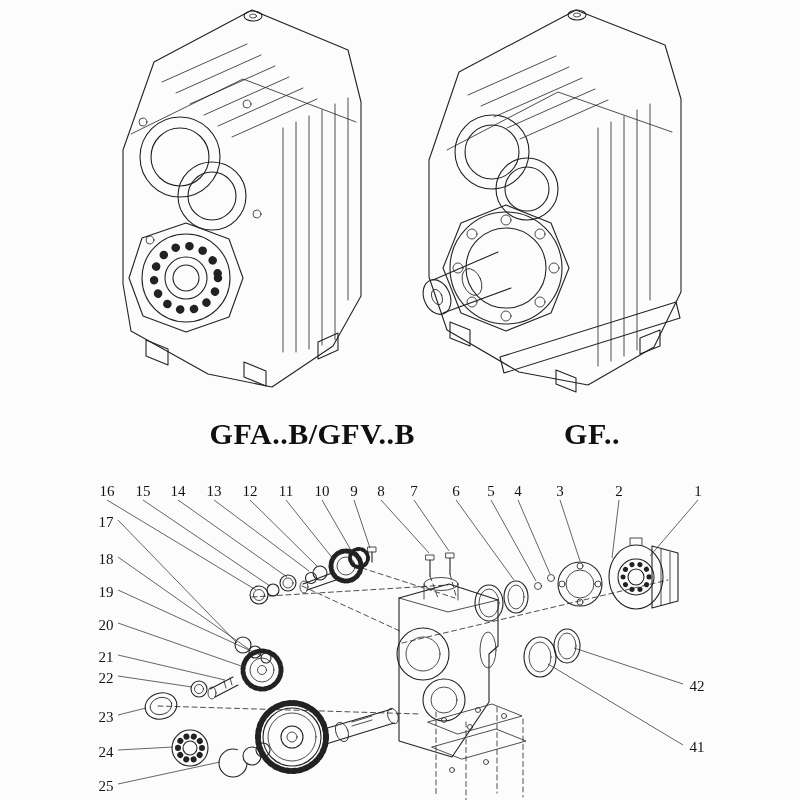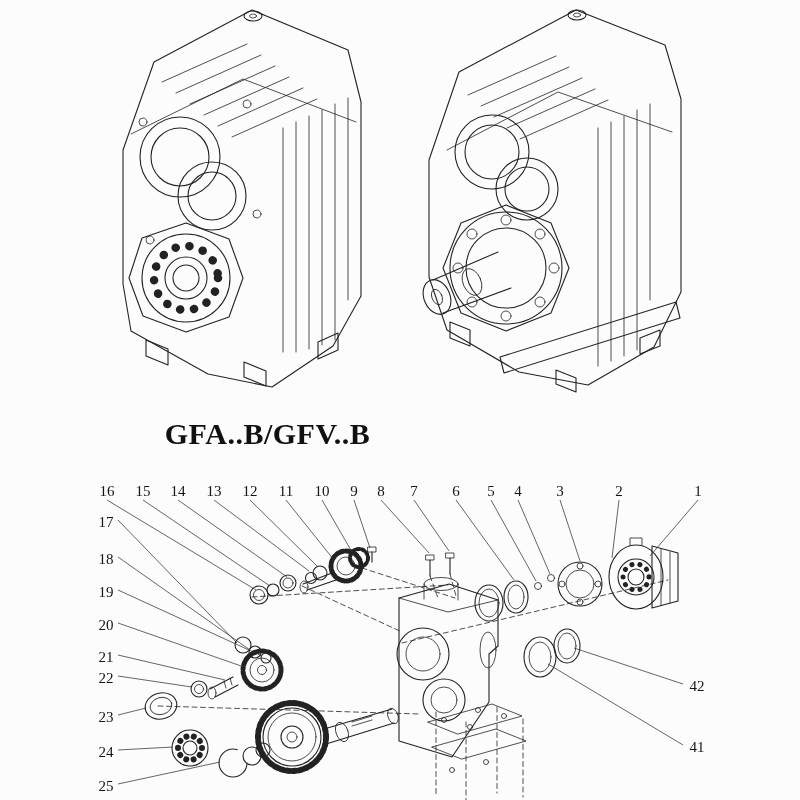--- a/index.html
+++ b/index.html
@@ -11,21 +11,21 @@
   svg.drawing { position:absolute; left:0; top:0; }
   .ink   { fill:none; stroke:#222; stroke-width:1.1; stroke-linejoin:round; stroke-linecap:round; }
   .thin  { stroke-width:0.8; }
   .teeth { stroke-width:5;  stroke-dasharray:2.6 2.4; }
   .teeth-big { stroke-width:6; stroke-dasharray:3.2 3; }
   .balls { stroke-linecap:round; }
   .dashed{ stroke-dasharray:5 3.5; stroke-width:0.8; }
   .leader{ stroke-width:0.75; stroke:#333; }
   .partnum { font-family:"Liberation Serif", serif; font-size:15px; fill:#141414; }
   .model-label {
-    position:absolute; text-align:center; font-weight:bold;
+    position:absolute; text-align:right; font-weight:bold;
     font-size:30px; color:#101010; letter-spacing:0.5px; white-space:nowrap;
   }
 </style>
 </head>
 <body>
 
 <div class="canvas">
 
   <svg class="drawing" width="800" height="800" viewBox="0 0 800 800">
 
@@ -343,14 +343,15 @@
 
       <g>
         <text class="partnum" x="697" y="691" text-anchor="middle">42</text>
         <text class="partnum" x="697" y="752" text-anchor="middle">41</text>
       </g>
 
     </g>
   </svg>
 
   <div class="model-label" style="left:120px; top:417px; width:295px;">GFA..B/GFV..B</div>
+  <div class="model-label" style="left:470px; top:417px; width:150px;">GF..</div>
 
 </div>
 
 </body></html>

